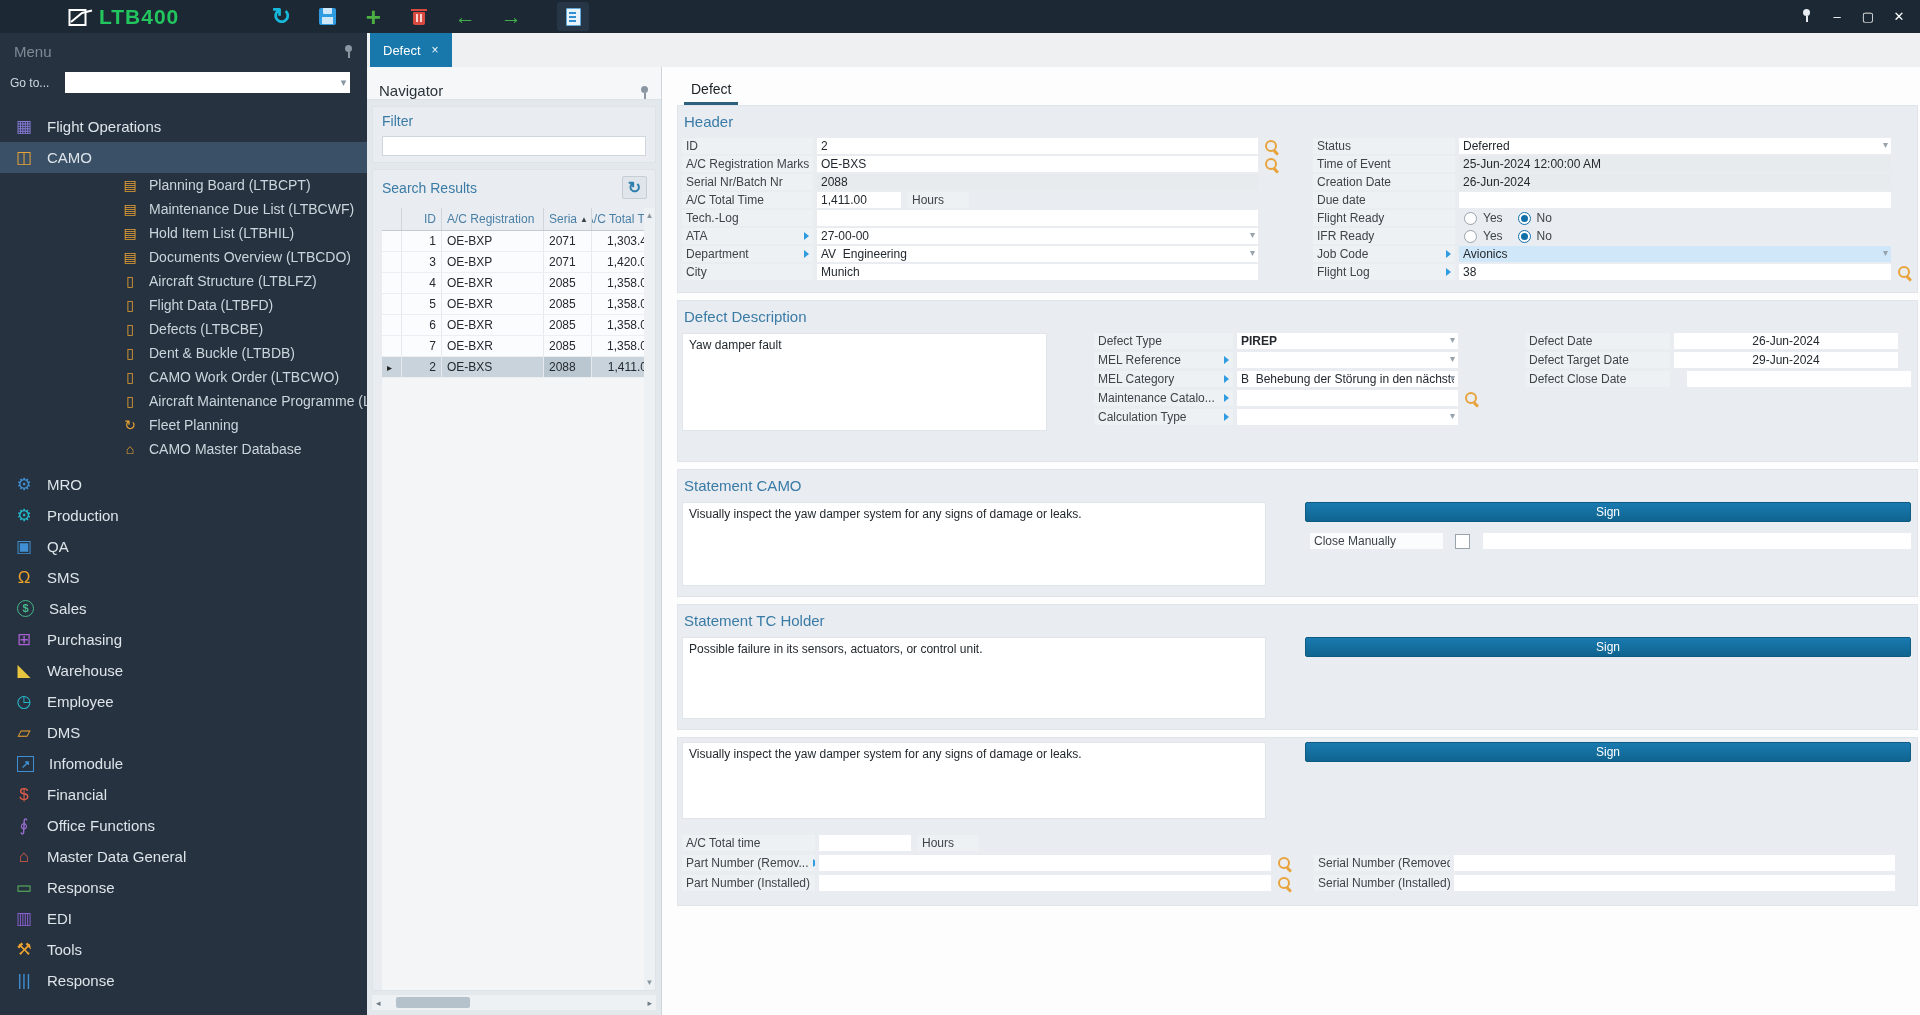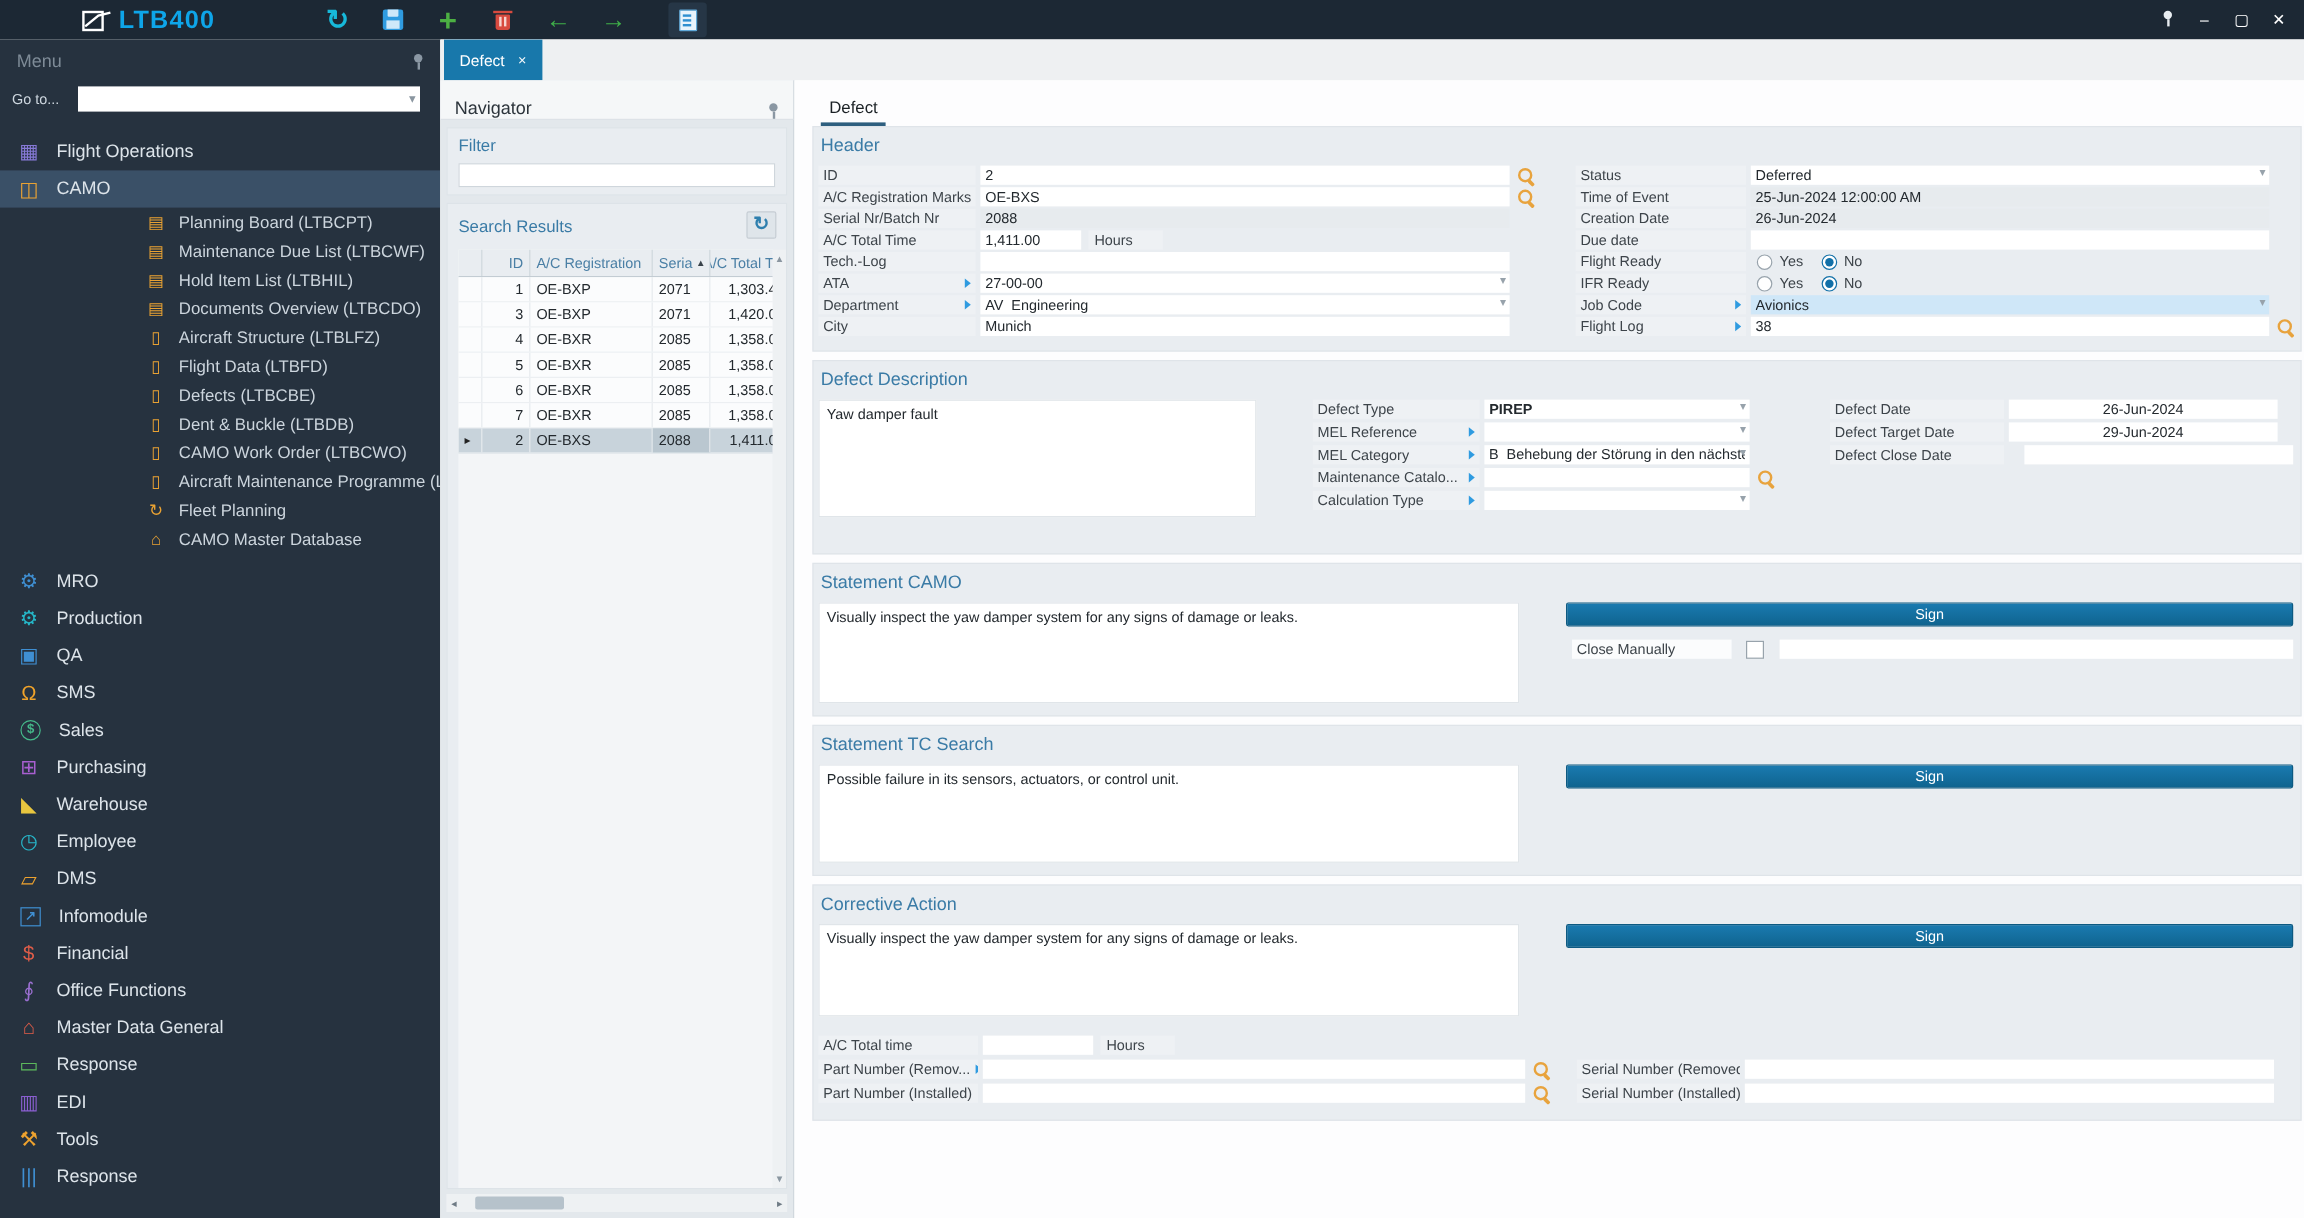--- a/index.html
+++ b/index.html
@@ -2,21 +2,21 @@
 <html><head>
 <meta charset="utf-8">
 <style>
   html,body{margin:0;padding:0}
   body{width:1920px;height:1015px;overflow:hidden;font-family:"Liberation Sans",sans-serif;font-size:12px;background:#fff;color:#23292e}
   .app{width:100%;height:100%;display:flex;flex-direction:column}
 
   
   .titlebar{height:33px;background:#1c2834;display:flex;align-items:center;flex-shrink:0}
   .logo-wrap{display:flex;align-items:center;margin-left:68px;gap:5px}
-  .logo-text{color:#0ea5e9;font-size:21px;font-weight:bold;letter-spacing:1px}
+  .logo-text{color:#22c55e;font-size:21px;font-weight:bold;letter-spacing:1px}
   .toolbar{display:flex;align-items:center;margin-left:86px;gap:14px}
   .tbtn{background:none;border:none;width:32px;height:29px;display:flex;align-items:center;justify-content:center;cursor:pointer;padding:0}
   .tbtn-doc{background:#263646;border-radius:3px;margin-left:16px}
   .ticon{display:inline-block;line-height:1}
   .icon-refresh::before{content:"↻";color:#17b9da;font-size:23px;font-weight:bold}
   .icon-add::before{content:"+";color:#4cb043;font-size:26px;font-weight:bold}
   .icon-back::before{content:"←";color:#3fae49;font-size:21px;font-weight:bold}
   .icon-forward::before{content:"→";color:#3fae49;font-size:21px;font-weight:bold}
   .icon-save{width:17px;height:17px;background:#2f9be0;border-radius:2px;position:relative}
   .icon-save::before{content:"";position:absolute;top:0;left:4px;width:9px;height:6px;background:#cfe8f9;border-radius:0 0 1px 1px}
@@ -697,31 +697,30 @@
                   <div class="close-row">
                     <span class="cm-label">Close Manually</span>
                     <span class="cbox"></span>
                     <input class="cm-field" style="">
                   </div>
                 </div>
               </div>
             </div>
 
             <div class="section">
-              <div class="stitle">Statement TC Search</div>
+              <div class="stitle">Statement TC Holder</div>
               <div class="st-grid">
                 <textarea class="ta tc-ta" style="">Possible failure in its sensors, actuators, or control unit.</textarea>
                 <div class="st-right">
                   <button class="sign-btn">Sign</button>
                 </div>
               </div>
             </div>
 
             <div class="section">
-              <div class="stitle">Corrective Action</div>
               <div class="st-grid">
                 <textarea class="ta corr-ta" style="">Visually inspect the yaw damper system for any signs of damage or leaks.</textarea>
                 <div class="st-right">
                   <button class="sign-btn">Sign</button>
                 </div>
               </div>
               <div id="corr-rows">
                   <div class="corr-row">
                     <div class="frow">
                       <div class="flabel" style="width: 133px;">

